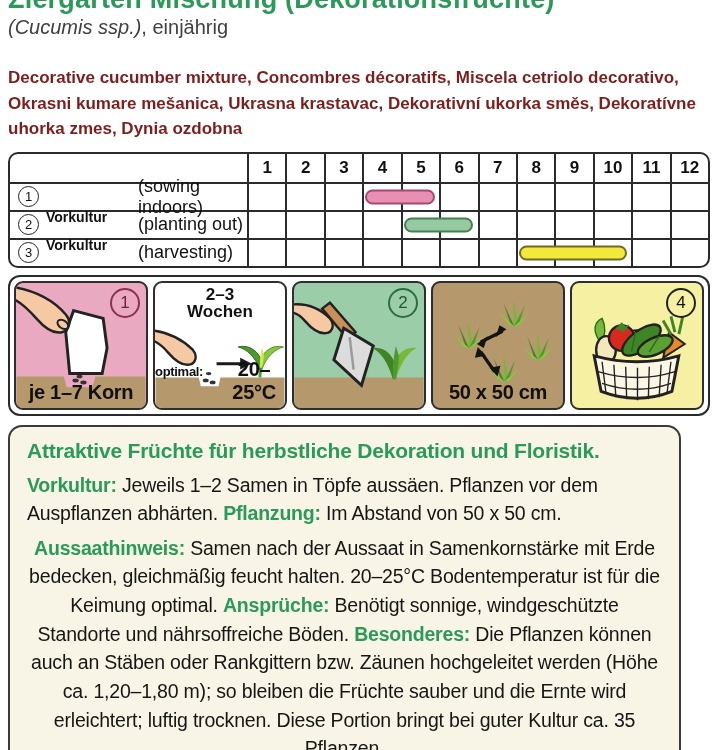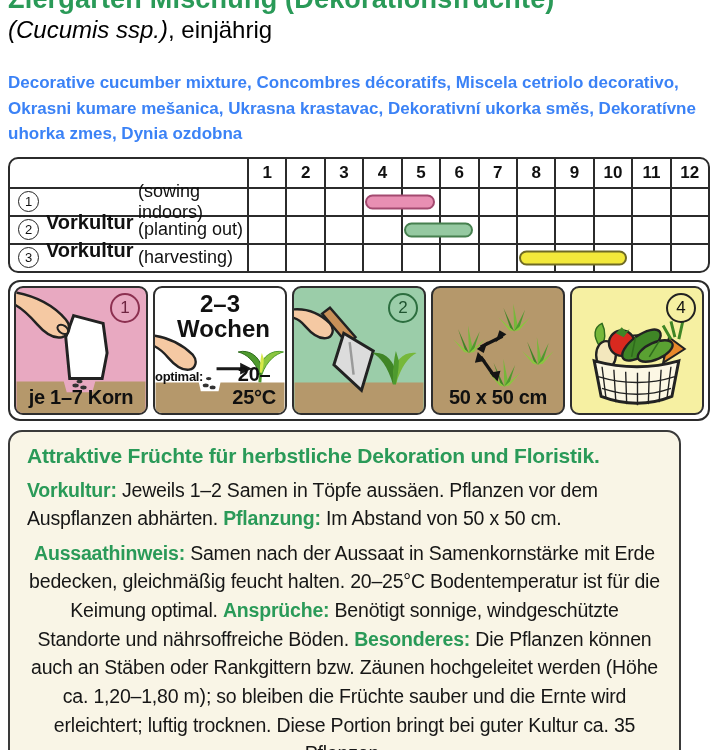--- a/index.html
+++ b/index.html
@@ -10,42 +10,42 @@
     -webkit-font-smoothing:antialiased;
   }
   .page{width:718px;padding:0 6px;box-sizing:border-box;}
 
   
   .title-clip{height:14px;overflow:hidden;}
   .main-title{
     font-size:27px;font-weight:bold;color:var(--brand-green,#2a9a58);
     margin:-16px 0 0 2px;white-space:nowrap;letter-spacing:.2px;
   }
-  .subtitle{font-size:24px;margin:2px 0 16px 2px;color:#000000;}
+  .subtitle{font-size:20px;margin:2px 0 16px 2px;color:#404040;}
   .subtitle .lat{font-style:italic;}
   .translations{
     font-size:17px;font-weight:bold;line-height:1.5;
-    margin:26px 0 0 2px;width:706px;color:#3b82f6;
+    margin:26px 0 0 2px;width:706px;color:#7f1d1d;
   }
 
   
   .calendar{
     margin:10px 0 0 2px;width:702px;box-sizing:border-box;
     border:2px solid var(--line-dark,#2b2b2b);border-radius:10px;
     overflow:hidden;background:#fff;
   }
   .cal-row{display:flex;height:26px;border-top:2px solid var(--line-dark,#2b2b2b);}
   .cal-row.header{border-top:none;height:28px;}
   .cal-label{width:237px;flex:none;display:flex;align-items:center;padding-left:8px;box-sizing:border-box;}
   .cal-circle{
     width:19px;height:19px;border:1.6px solid #222;border-radius:50%;
     display:flex;align-items:center;justify-content:center;
     font-size:13px;flex:none;margin-right:7px;
   }
-  .cal-de{font-weight:bold;font-size:20px;width:92px;flex:none;margin-top:41px;}
+  .cal-de{font-weight:bold;font-size:14px;width:92px;flex:none;margin-top:41px;}
   .cal-en{font-size:18px;}
   .cal-months{flex:1;display:grid;grid-template-columns:repeat(12,1fr);position:relative;}
   .cal-cell{border-left:2px solid var(--line-dark,#2b2b2b);}
   .cal-head-cell{
     display:flex;align-items:center;justify-content:center;
     font-weight:bold;font-size:17px;
   }
   .cal-bar{
     position:absolute;top:50%;transform:translateY(-50%);
     height:15px;border-radius:9px;border:2.4px solid;box-sizing:border-box;
@@ -67,21 +67,21 @@
     border:2.2px solid;border-radius:50%;background:transparent;
     display:flex;align-items:center;justify-content:center;
     font-size:17px;font-weight:500;z-index:3;
   }
   .tile-caption{
     position:absolute;left:0;right:0;bottom:4px;text-align:center;
     font-weight:bold;font-size:20px;color:#101010;z-index:2;letter-spacing:-.3px;
   }
   .tile-title{
     position:absolute;top:3px;left:0;right:0;text-align:center;
-    font-weight:bold;font-size:24px;line-height:1.05;z-index:2;
+    font-weight:bold;font-size:17px;line-height:1.05;z-index:2;
   }
   .tile-title span{display:inline-block;width:86px;}
   .caption-mixed{display:flex;align-items:baseline;gap:20px;}
   .caption-mixed .small{font-size:13px;font-weight:bold;letter-spacing:-.3px;}
 
   
   .info-box{
     margin:9px 0 0 2px;width:673px;box-sizing:border-box;
     border:2px solid #3a3a3a;border-radius:14px;
     background:var(--info-bg,#f9f5e6);

